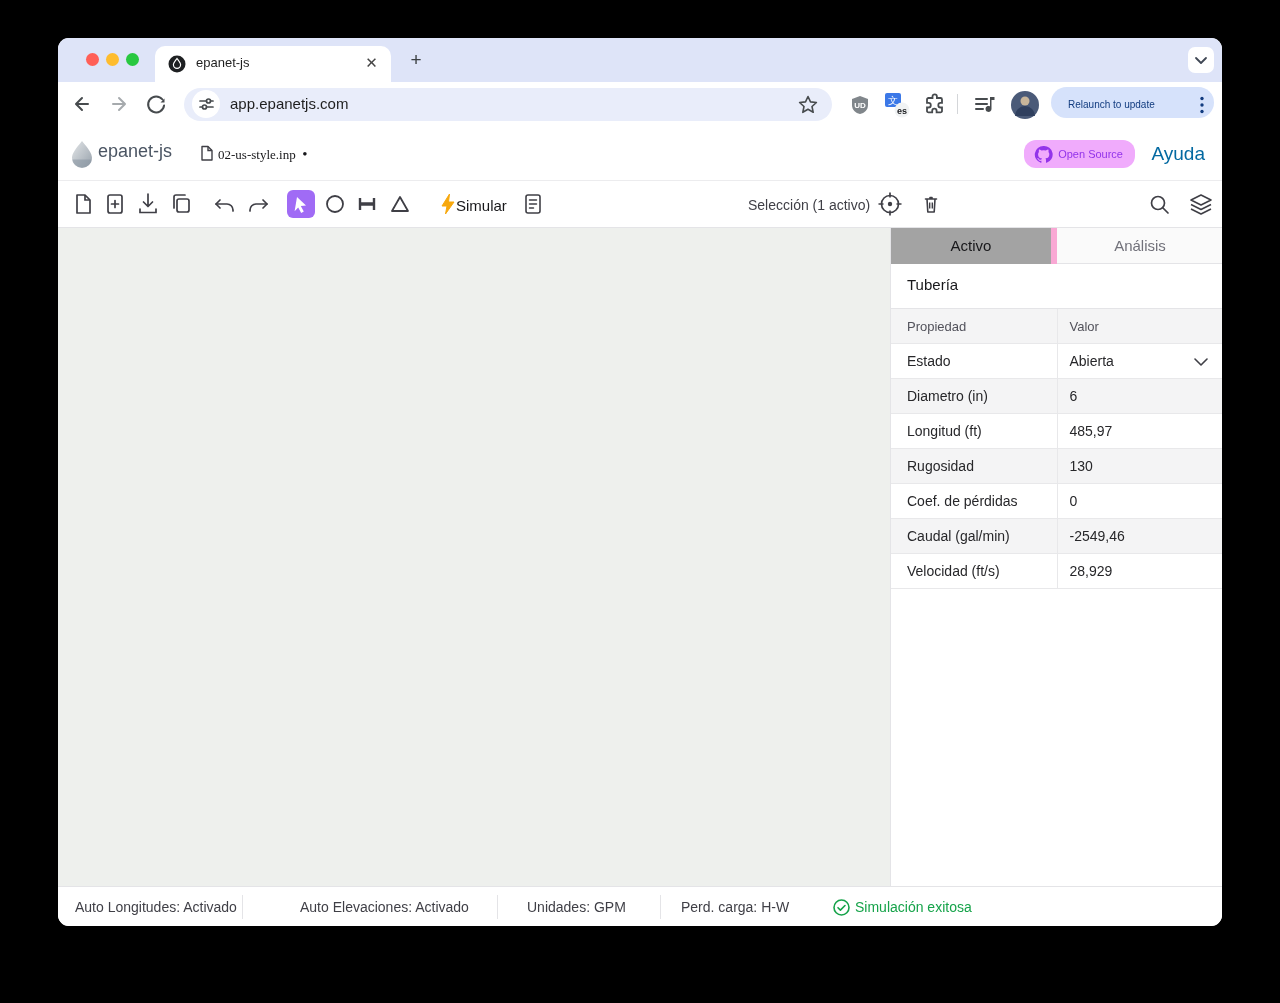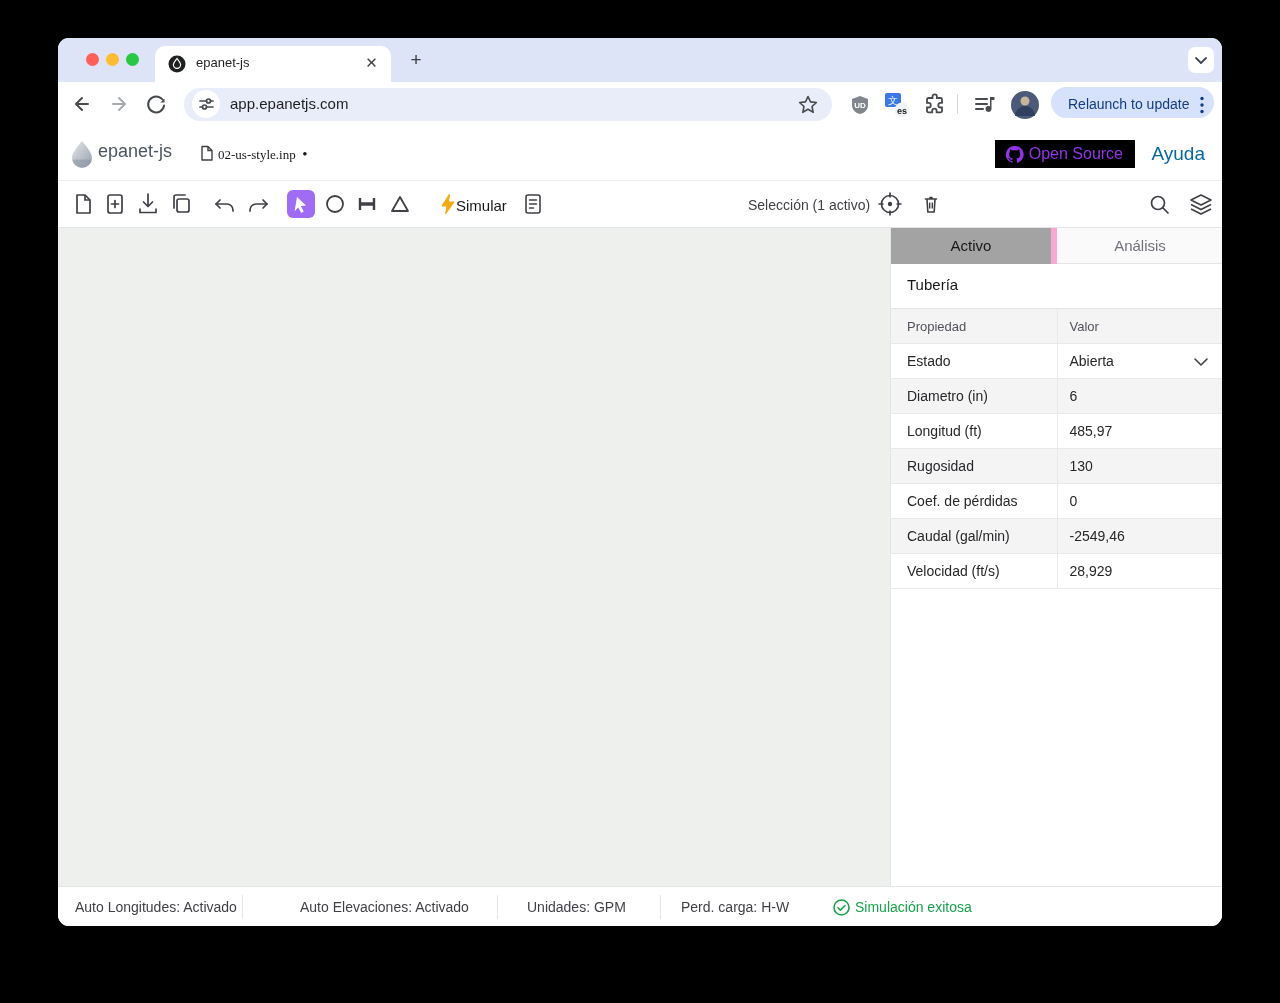--- a/index.html
+++ b/index.html
@@ -20,29 +20,29 @@
   .tsbtn { position:absolute; right:8px; top:9px; width:26px; height:26px; background:#fff;
     border-radius:7px; color:#3f4754; text-align:center; }
   
   .urlrow { position:absolute; left:0; top:44px; width:100%; height:45px; background:#fff; }
   .navic { position:absolute; top:7px; width:30px; height:30px; }
   .omni { position:absolute; left:126px; top:6px; width:648px; height:33px; background:#e9edfa;
     border-radius:17px; }
   .omni-txt { position:absolute; left:46px; top:7px; font-size:15px; color:#1f1f1f; }
   .chip { position:absolute; }
   .relaunch { position:absolute; right:8px; top:5px; width:163px; height:31px; background:#d6e2fb;
-    border-radius:18px; color:#123c80; font-size:14px; line-height:35px; padding-left:17px; }
+    border-radius:18px; color:#123c80; font-size:10px; line-height:35px; padding-left:17px; }
   
   .apphead { position:absolute; left:0; top:89px; width:100%; height:54px; background:#fff;
     border-bottom:1px solid #ececee; }
   .brand { position:absolute; left:40px; top:14px; font-size:18px; color:#4b5563; }
   .fname { position:absolute; left:160px; top:19px; font-family:Liberation Serif, serif;
     font-size:13px; color:#18181b; }
-  .os-pill { position:absolute; right:87px; top:13px; height:28px; background:#000000;
-    border-radius:0; color:#9333ea; font-size:16px; line-height:28px; padding:0 12px 0 34px; }
+  .os-pill { position:absolute; right:87px; top:13px; height:28px; background:#f0abfc;
+    border-radius:12px; color:#9333ea; font-size:11px; line-height:28px; padding:0 12px 0 34px; }
   .ayuda { position:absolute; right:17px; top:16px; font-size:19px; color:#0369a1; }
   
   .toolbar { position:absolute; left:0; top:143px; width:100%; height:47px; background:#fff;
     border-bottom:1px solid #e4e4e7;padding-left:32px; }
   .tbtn { position:absolute; top:9px; width:28px; height:28px; border-radius:6px; }
   .sel-tool { background:#a06bf5; }
   .tb-label { position:absolute; top:16px; font-size:15px; color:#18181b; }
   
   .sidebar { position:absolute; right:0; top:190px; width:332px; height:658px; background:#fff;
     border-left:1px solid #e4e4e7; }

